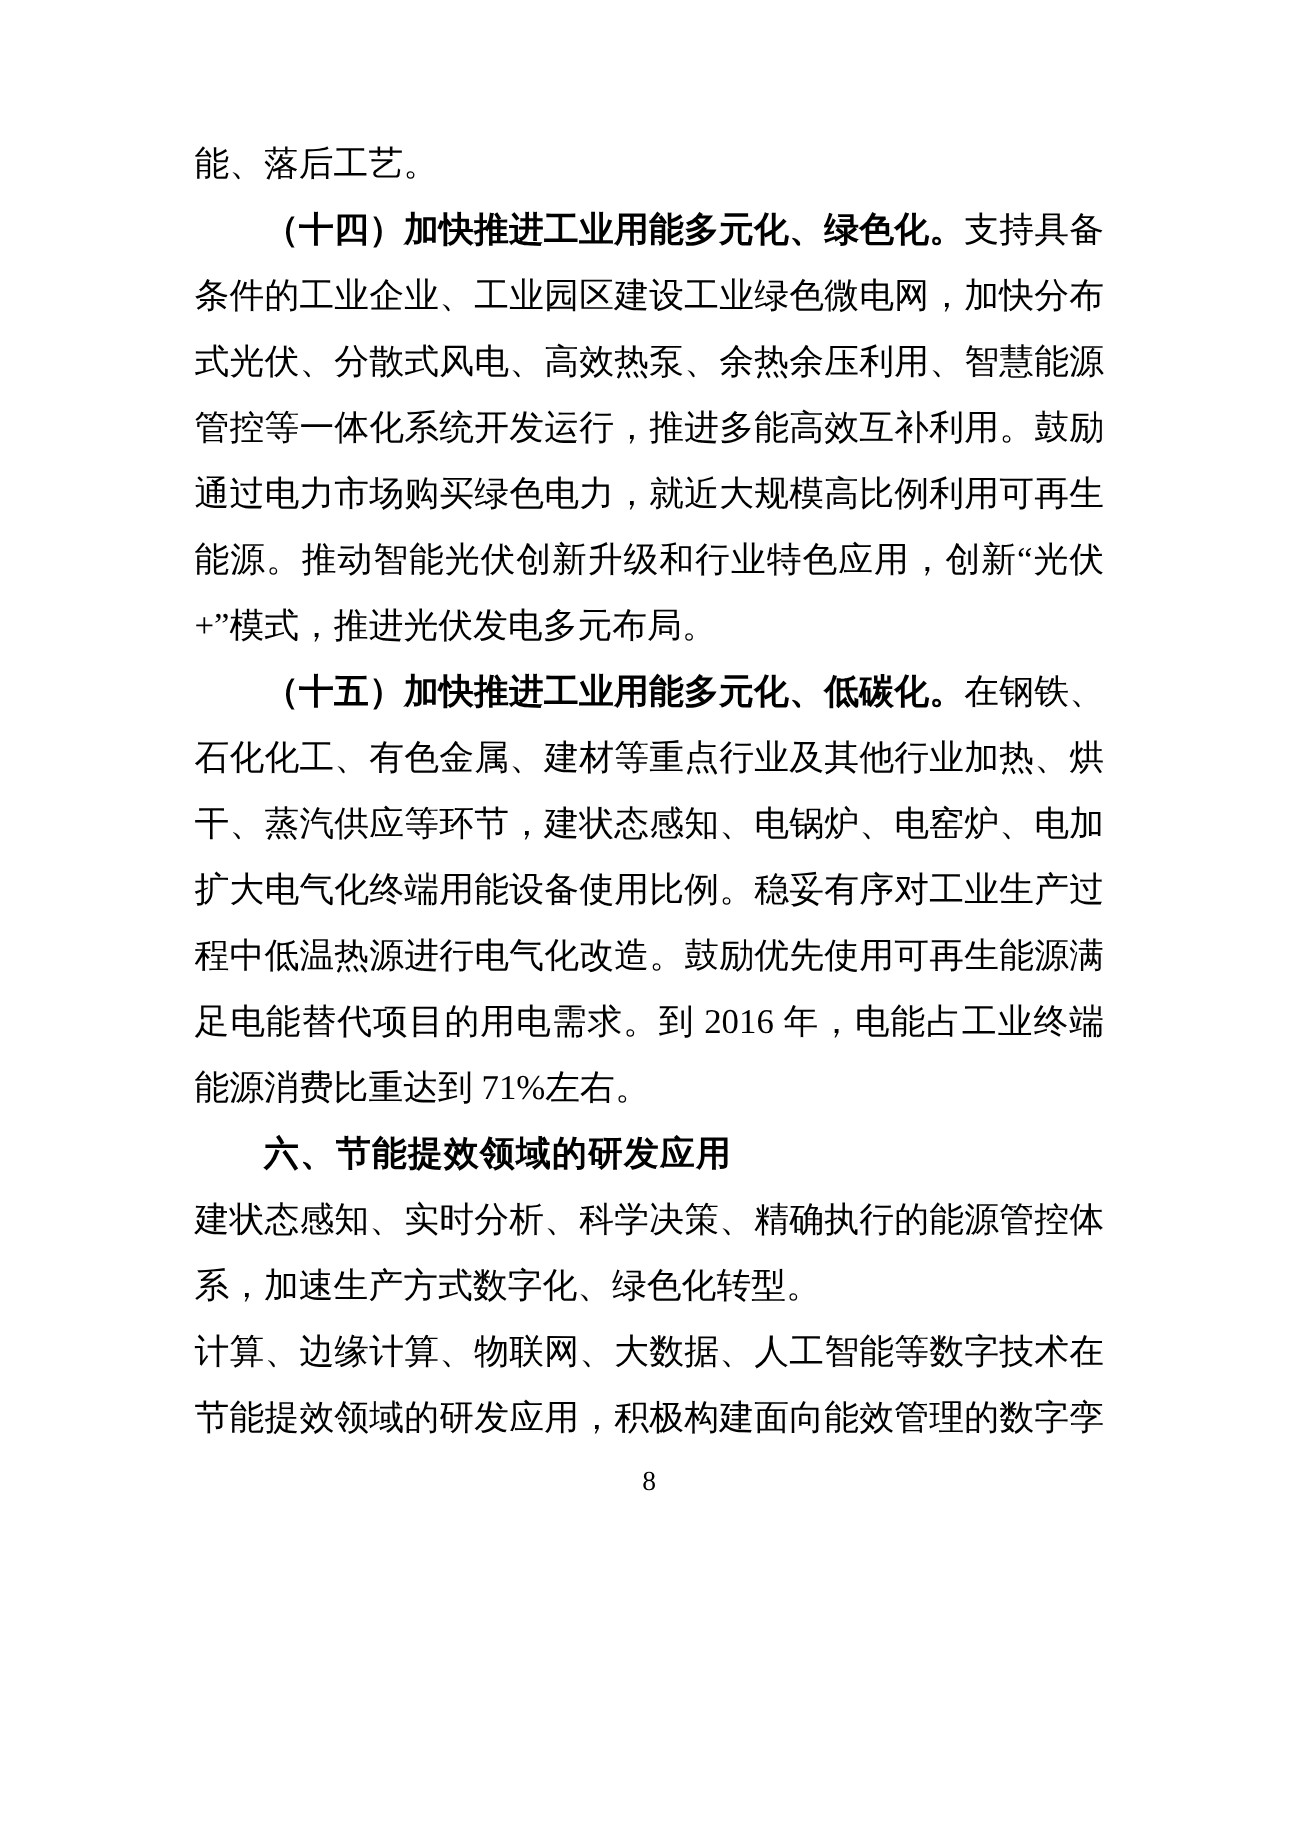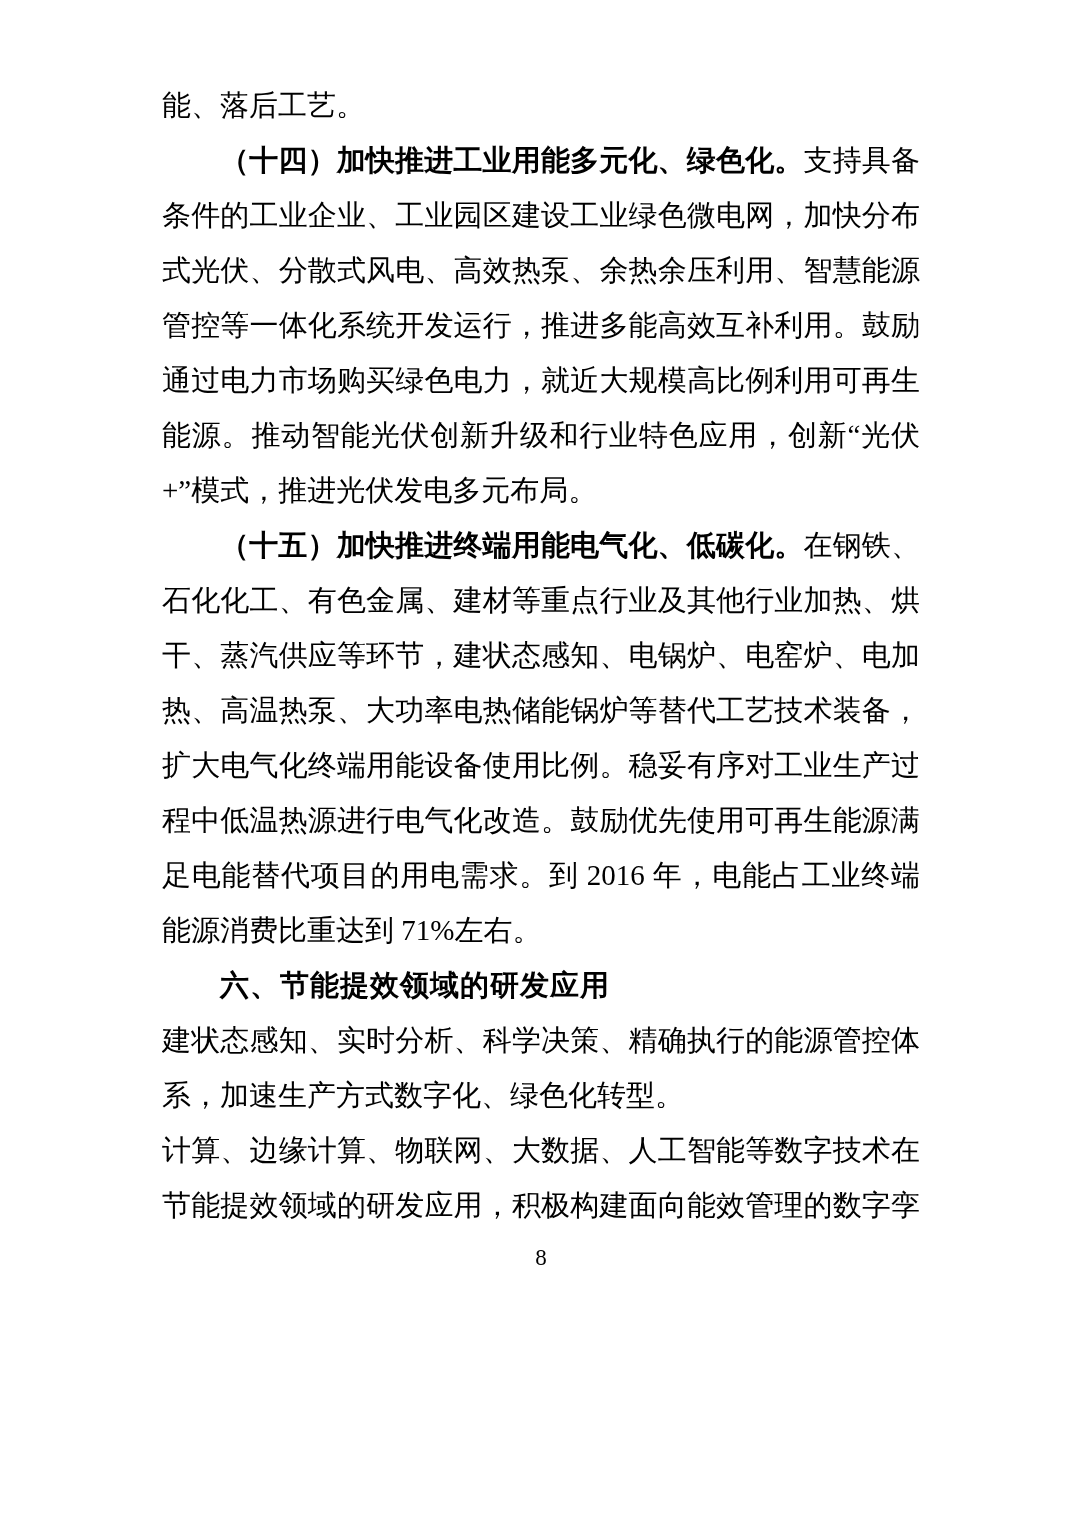--- a/index.html
+++ b/index.html
@@ -6,21 +6,21 @@
     margin: 0;
     padding: 0;
     background: #ffffff;
   }
   .page {
     position: relative;
     width: 1080px;
     height: 1527px;
     background: #ffffff;
     box-sizing: border-box;
-    padding: 78px 160px 0 162px;
+    padding: 110px 160px 0 162px;
     font-family: "Liberation Serif", "DejaVu Serif", serif;
     color: #000000;
     overflow: hidden;
   }
   .textblock {
     width: 758px;
   }
   .line {
     font-size: 29px;
     line-height: 55px;
@@ -72,27 +72,26 @@
     <div class="line"><span class="b"></span><span>式光伏、分散式风电、高效热泵、余热余压利用、智慧能源</span></div>
 
     <div class="line"><span class="b"></span><span>管控等一体化系统开发运行，推进多能高效互补利用。鼓励</span></div>
 
     <div class="line"><span class="b"></span><span>通过电力市场购买绿色电力，就近大规模高比例利用可再生</span></div>
 
     <div class="line"><span class="b"></span><span>能源。推动智能光伏创新升级和行业特色应用，创新“光伏</span></div>
 
     <div class="line last"><span class="b"></span><span>+”模式，推进光伏发电多元布局。</span></div>
 
-    <div class="line indent"><span class="b">（十五）加快推进终端用能电气化、低碳化。</span><span>在钢铁、</span></div>
+    <div class="line indent"><span class="b">（十五）加快推进工业用能多元化、低碳化。</span><span>在钢铁、</span></div>
 
     <div class="line"><span class="b"></span><span>石化化工、有色金属、建材等重点行业及其他行业加热、烘</span></div>
 
     <div class="line"><span class="b"></span><span>干、蒸汽供应等环节，建状态感知、电锅炉、电窑炉、电加</span></div>
 
-    <div class="line"><span class="b"></span><span>热、高温热泵、大功率电热储能锅炉等替代工艺技术装备，</span></div>
 
     <div class="line"><span class="b"></span><span>扩大电气化终端用能设备使用比例。稳妥有序对工业生产过</span></div>
 
     <div class="line"><span class="b"></span><span>程中低温热源进行电气化改造。鼓励优先使用可再生能源满</span></div>
 
     <div class="line"><span class="b"></span><span>足电能替代项目的用电需求。到 2016 年，电能占工业终端</span></div>
 
     <div class="line last"><span class="b"></span><span>能源消费比重达到 71%左右。</span></div>
 
     <div class="line heading indent"><span class="h">六、节能提效领域的研发应用</span></div>

